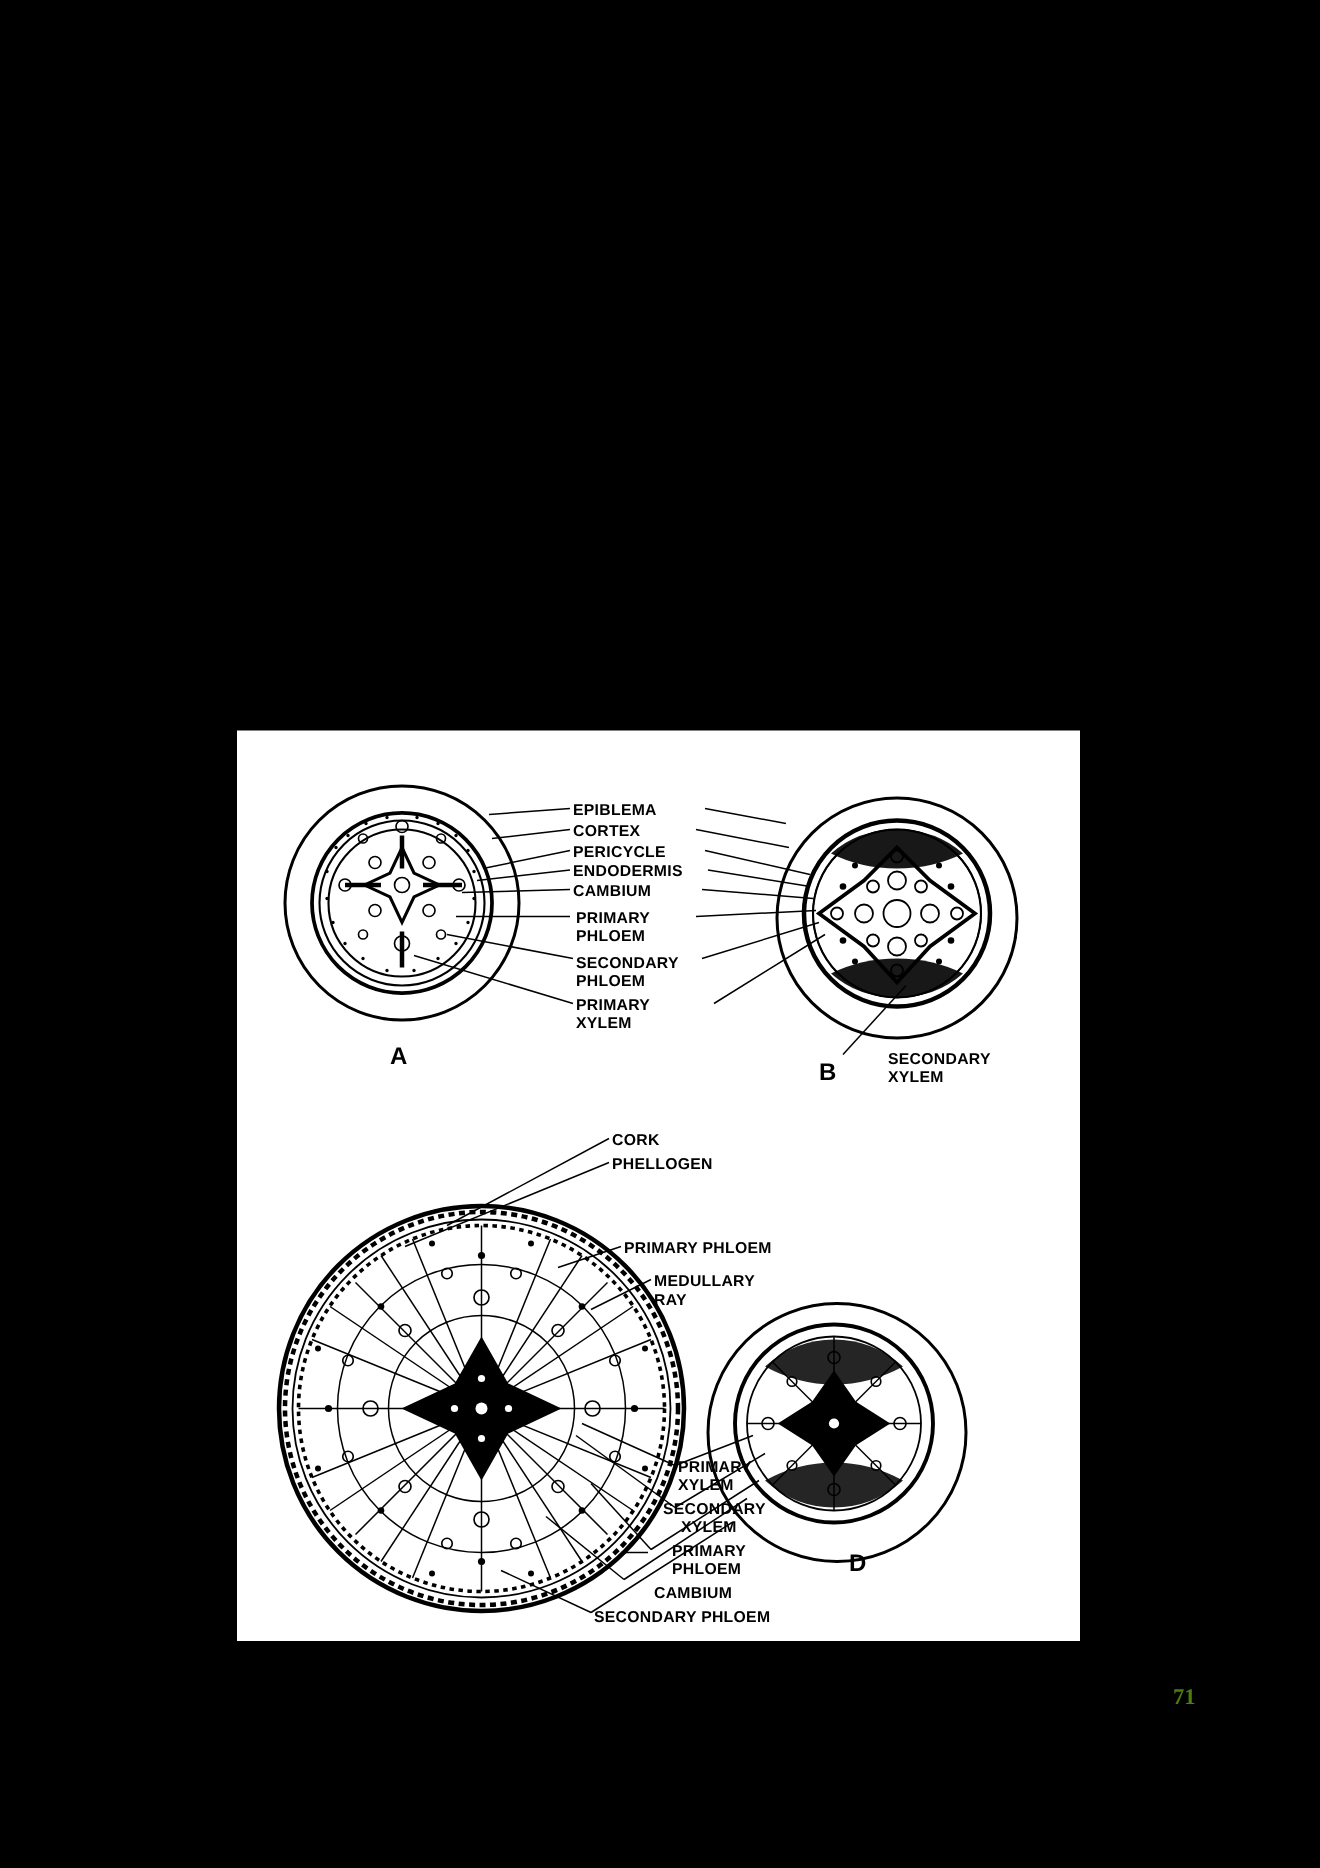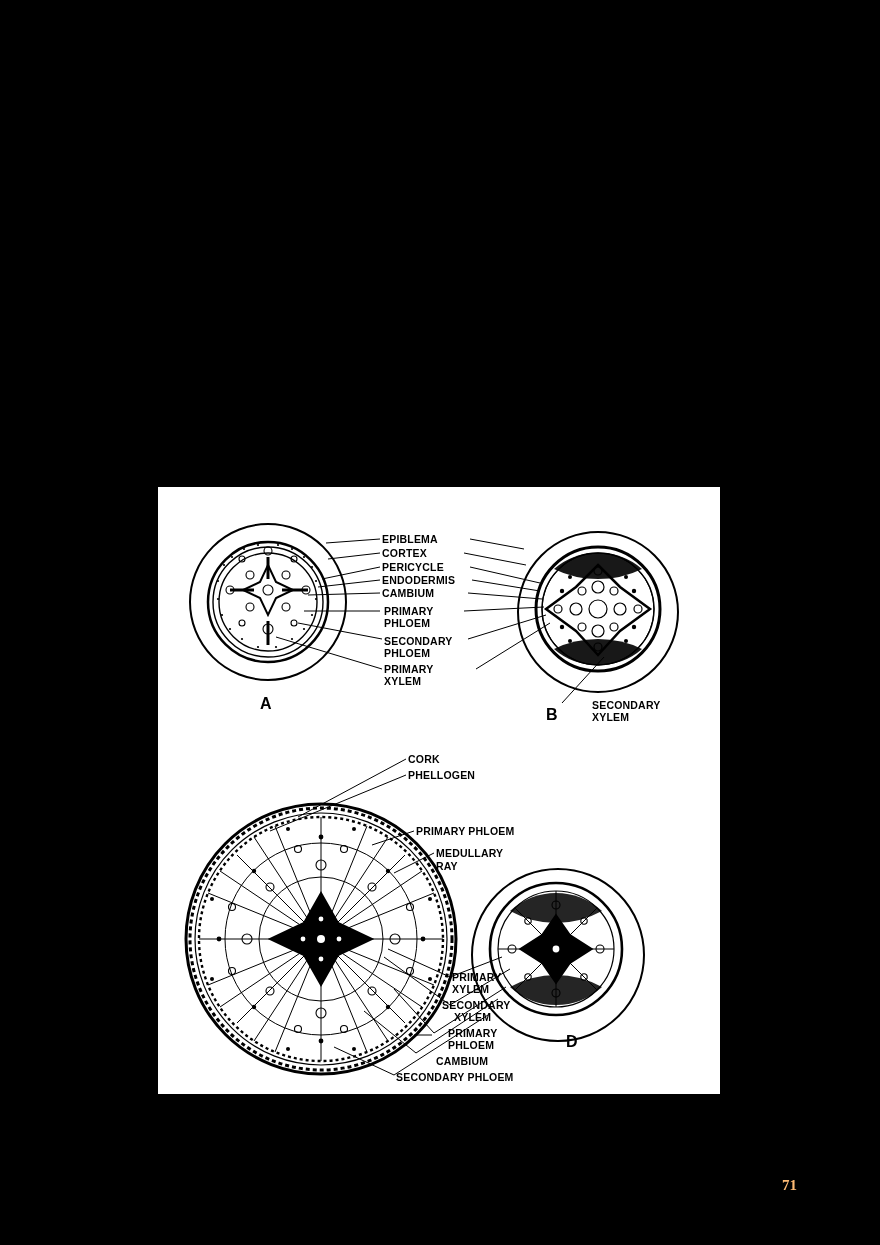--- a/index.html
+++ b/index.html
@@ -50,22 +50,22 @@
     stroke-width: 1;
     fill: none;
   }
   .outline {
     stroke: #000000;
     fill: none;
   }
   #page-number {
     position: absolute;
     left: 782px;
-    top: 1177px;
-    color: #fdba74;
+    top: 1124px;
+    color: #4d7c0f;
     font-family: "Liberation Serif", serif;
     font-weight: bold;
     font-size: 15px;
   }
 </style>
 </head>
 <body>
 
 <div id="page">
 

